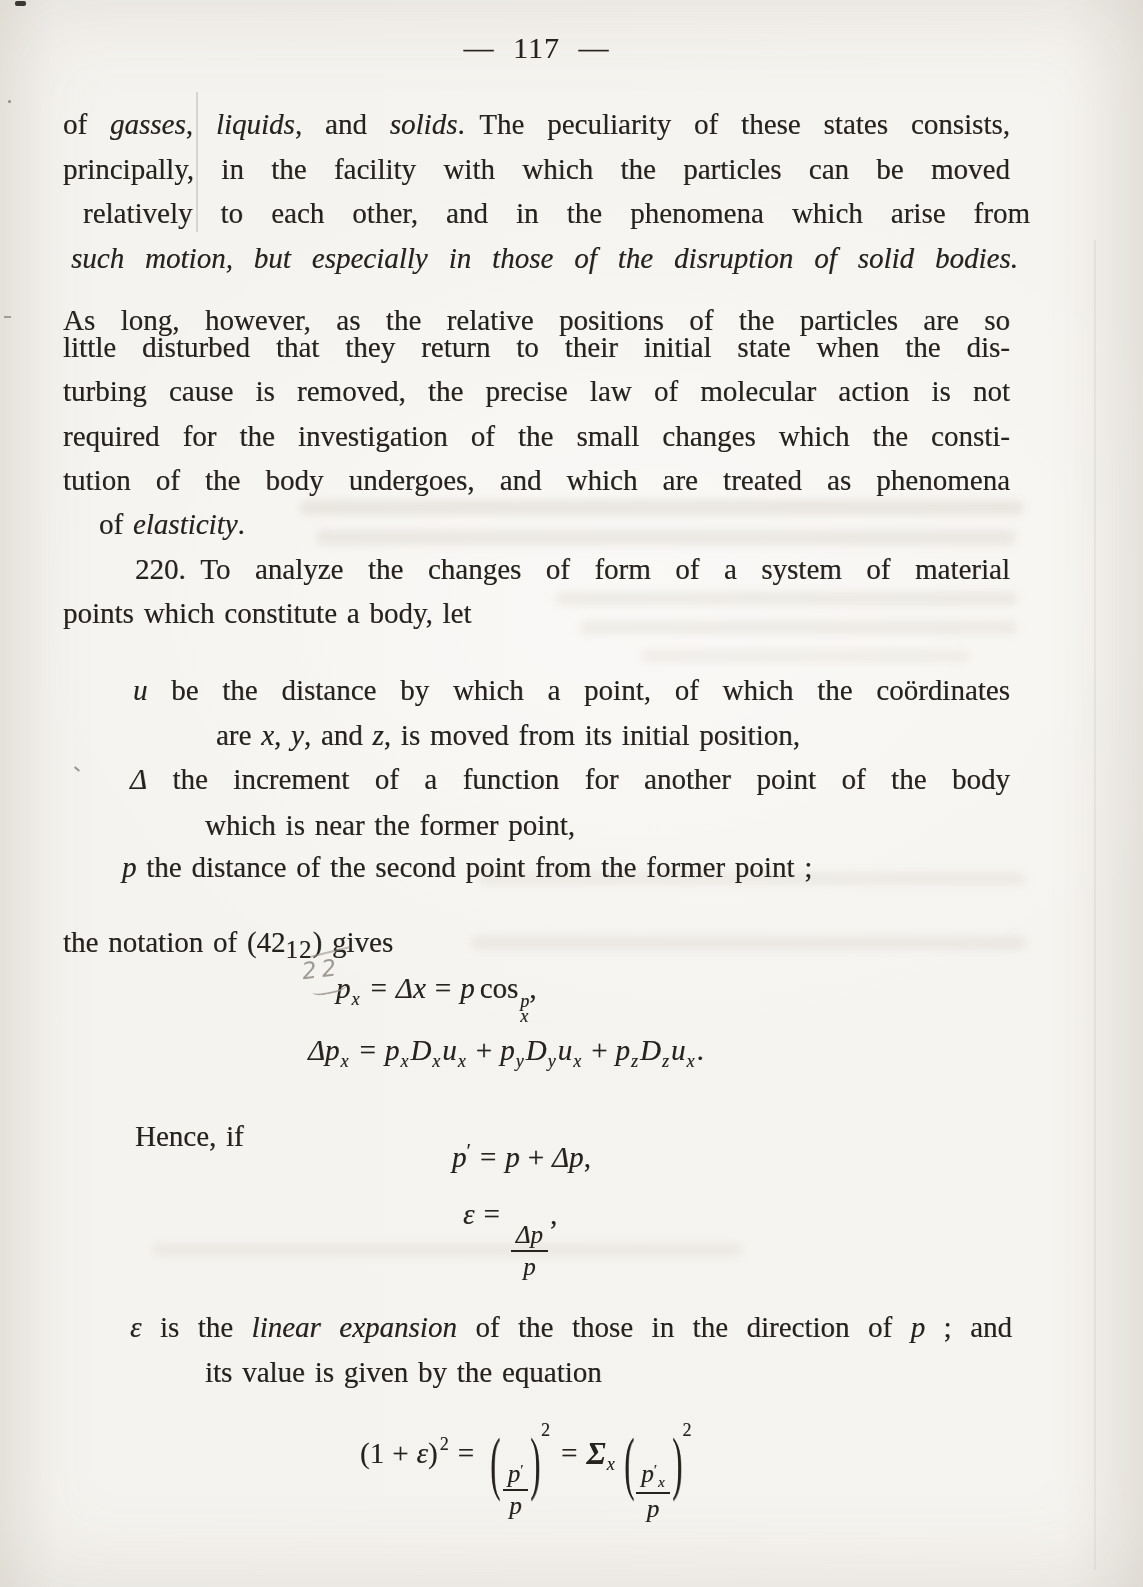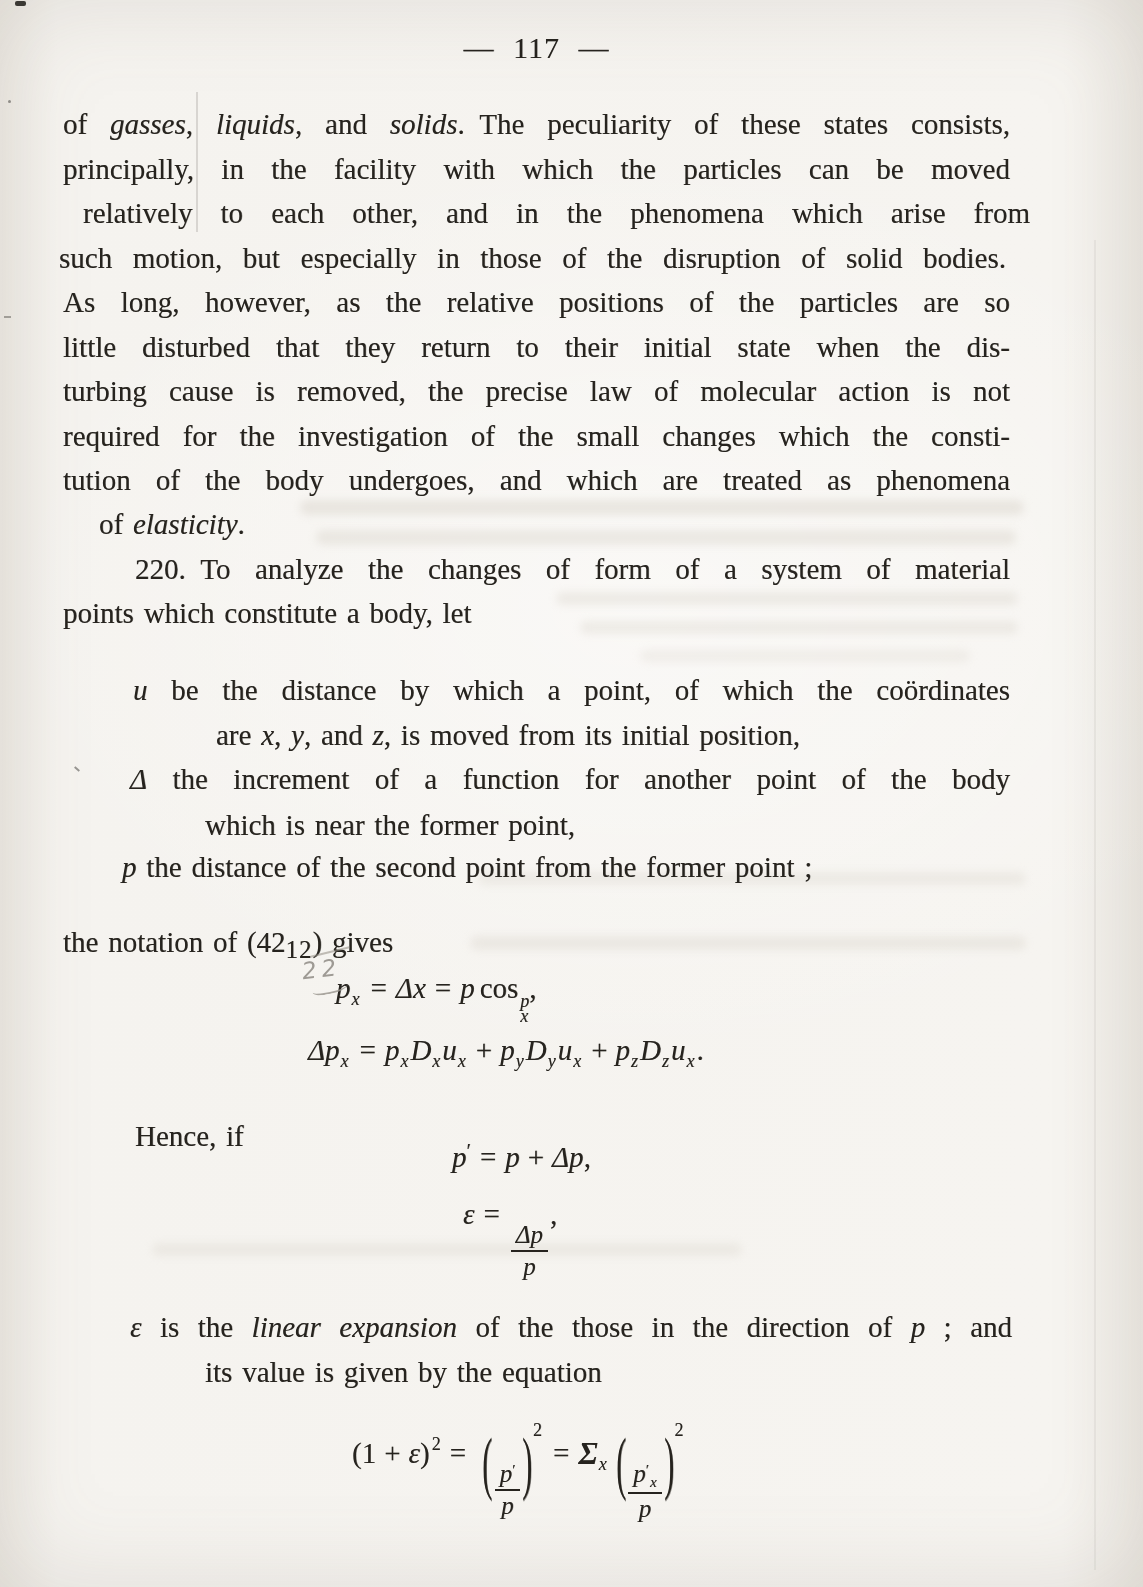--- a/index.html
+++ b/index.html
@@ -66,22 +66,22 @@
   <div class="speck" style="left:4px;top:316px;width:7px;height:2px;opacity:.4"></div>
   <div class="speck" style="left:74px;top:768px;width:6px;height:2px;transform:rotate(40deg);opacity:.5"></div>
   <div class="scratch" style="left:196px;top:92px;width:2px;height:140px;opacity:.55"></div>
   <div class="scratch" style="left:1094px;top:240px;width:2px;height:1330px;opacity:.22"></div>
 
   <div id="text-layer">
       <div class="tline center" style="left: 63px; top: 27px; width: 947px; font-size: 30px;"><span>— 117 —</span></div>
       <div class="tline just" style="left: 63px; top: 104px; width: 947px;"><span>of </span><span class="it">gasses</span><span>, </span><span class="it">liquids</span><span>, and </span><span class="it">solids</span><span>. The peculiarity of these states consists,</span></div>
       <div class="tline just" style="left: 63px; top: 149px; width: 947px;"><span>principally, in the facility with which the particles can be moved</span></div>
       <div class="tline just" style="left: 63px; top: 193px; width: 947px; margin-left: 20px;"><span>relatively to each other, and in the phenomena which arise from</span></div>
-      <div class="tline just" style="left: 59px; top: 238px; width: 947px;"><span>such motion, but especially in those of the disruption of solid bodies.</span></div>
-      <div class="tline just" style="left: 63px; top: 282px; width: 947px;"><span>As long, however, as the relative positions of the particles are so</span></div>
+      <div class="tline just" style="left: 71px; top: 238px; width: 947px; font-style: italic;"><span>such motion, but especially in those of the disruption of solid bodies.</span></div>
+      <div class="tline just" style="left: 63px; top: 300px; width: 947px;"><span>As long, however, as the relative positions of the particles are so</span></div>
       <div class="tline just" style="left: 63px; top: 327px; width: 947px;"><span>little disturbed that they return to their initial state when the dis-</span></div>
       <div class="tline just" style="left: 63px; top: 371px; width: 947px;"><span>turbing cause is removed, the precise law of molecular action is not</span></div>
       <div class="tline just" style="left: 63px; top: 416px; width: 947px;"><span>required for the investigation of the small changes which the consti-</span></div>
       <div class="tline just" style="left: 63px; top: 460px; width: 947px;"><span>tution of the body undergoes, and which are treated as phenomena</span></div>
       <div class="tline" style="left: 63px; top: 504px; margin-left: 36px;"><span>of </span><span class="it">elasticity</span><span>.</span></div>
       <div class="tline just" style="left: 135px; top: 549px; width: 875px;"><span>220. To analyze the changes of form of a system of material</span></div>
       <div class="tline" style="left: 63px; top: 593px;"><span>points which constitute a body, let</span></div>
       <div class="tline just" style="left: 133px; top: 670px; width: 877px;"><span class="it">u</span><span> be the distance by which a point, of which the coördinates</span></div>
       <div class="tline" style="left: 216px; top: 715px;"><span>are </span><span class="it">x</span><span>, </span><span class="it">y</span><span>, and </span><span class="it">z</span><span>, is moved from its initial position,</span></div>
       <div class="tline just" style="left: 130px; top: 759px; width: 880px;"><span class="it">Δ</span><span> the increment of a function for another point of the body</span></div>
@@ -108,21 +108,21 @@
     <span class="mi">p</span><span class="prime">′</span><span class="rel">=</span><span class="mi">p</span><span class="bin">+</span><span class="mi">Δp</span><span>,</span>
   </div>
 
   <div class="eq" style="left:463px;top:1194px">
     <span class="mi">ε</span><span class="rel">=</span><span class="frac">
         <span class="num mi">Δp</span>
         <span class="den mi">p</span>
       </span><span>,</span>
   </div>
 
-  <div class="eq" style="left:352px;top:1410px">
+  <div class="eq" style="left:360px;top:1410px">
     <span>(1</span><span class="bin">+</span><span class="mi">ε</span><span>)</span><span class="sup2">2</span><span class="rel">=</span><span class="bp l">(</span><span class="frac">
         <span class="num"><span class="mi">p</span><span class="nprime">′</span></span>
         <span class="den mi">p</span>
       </span><span class="bp">)</span><span class="bpsup">2</span><span class="rel">=</span><span class="sigma">Σ</span><span class="msub">x</span><span class="bp l">(</span><span class="frac">
         <span class="num"><span class="mi">p</span><span class="nprime">′</span><span class="fsub">x</span></span>
         <span class="den mi">p</span>
       </span><span class="bp">)</span><span class="bpsup">2</span>
   </div>
 
   <div class="pencil" style="left:302px;top:956px">

